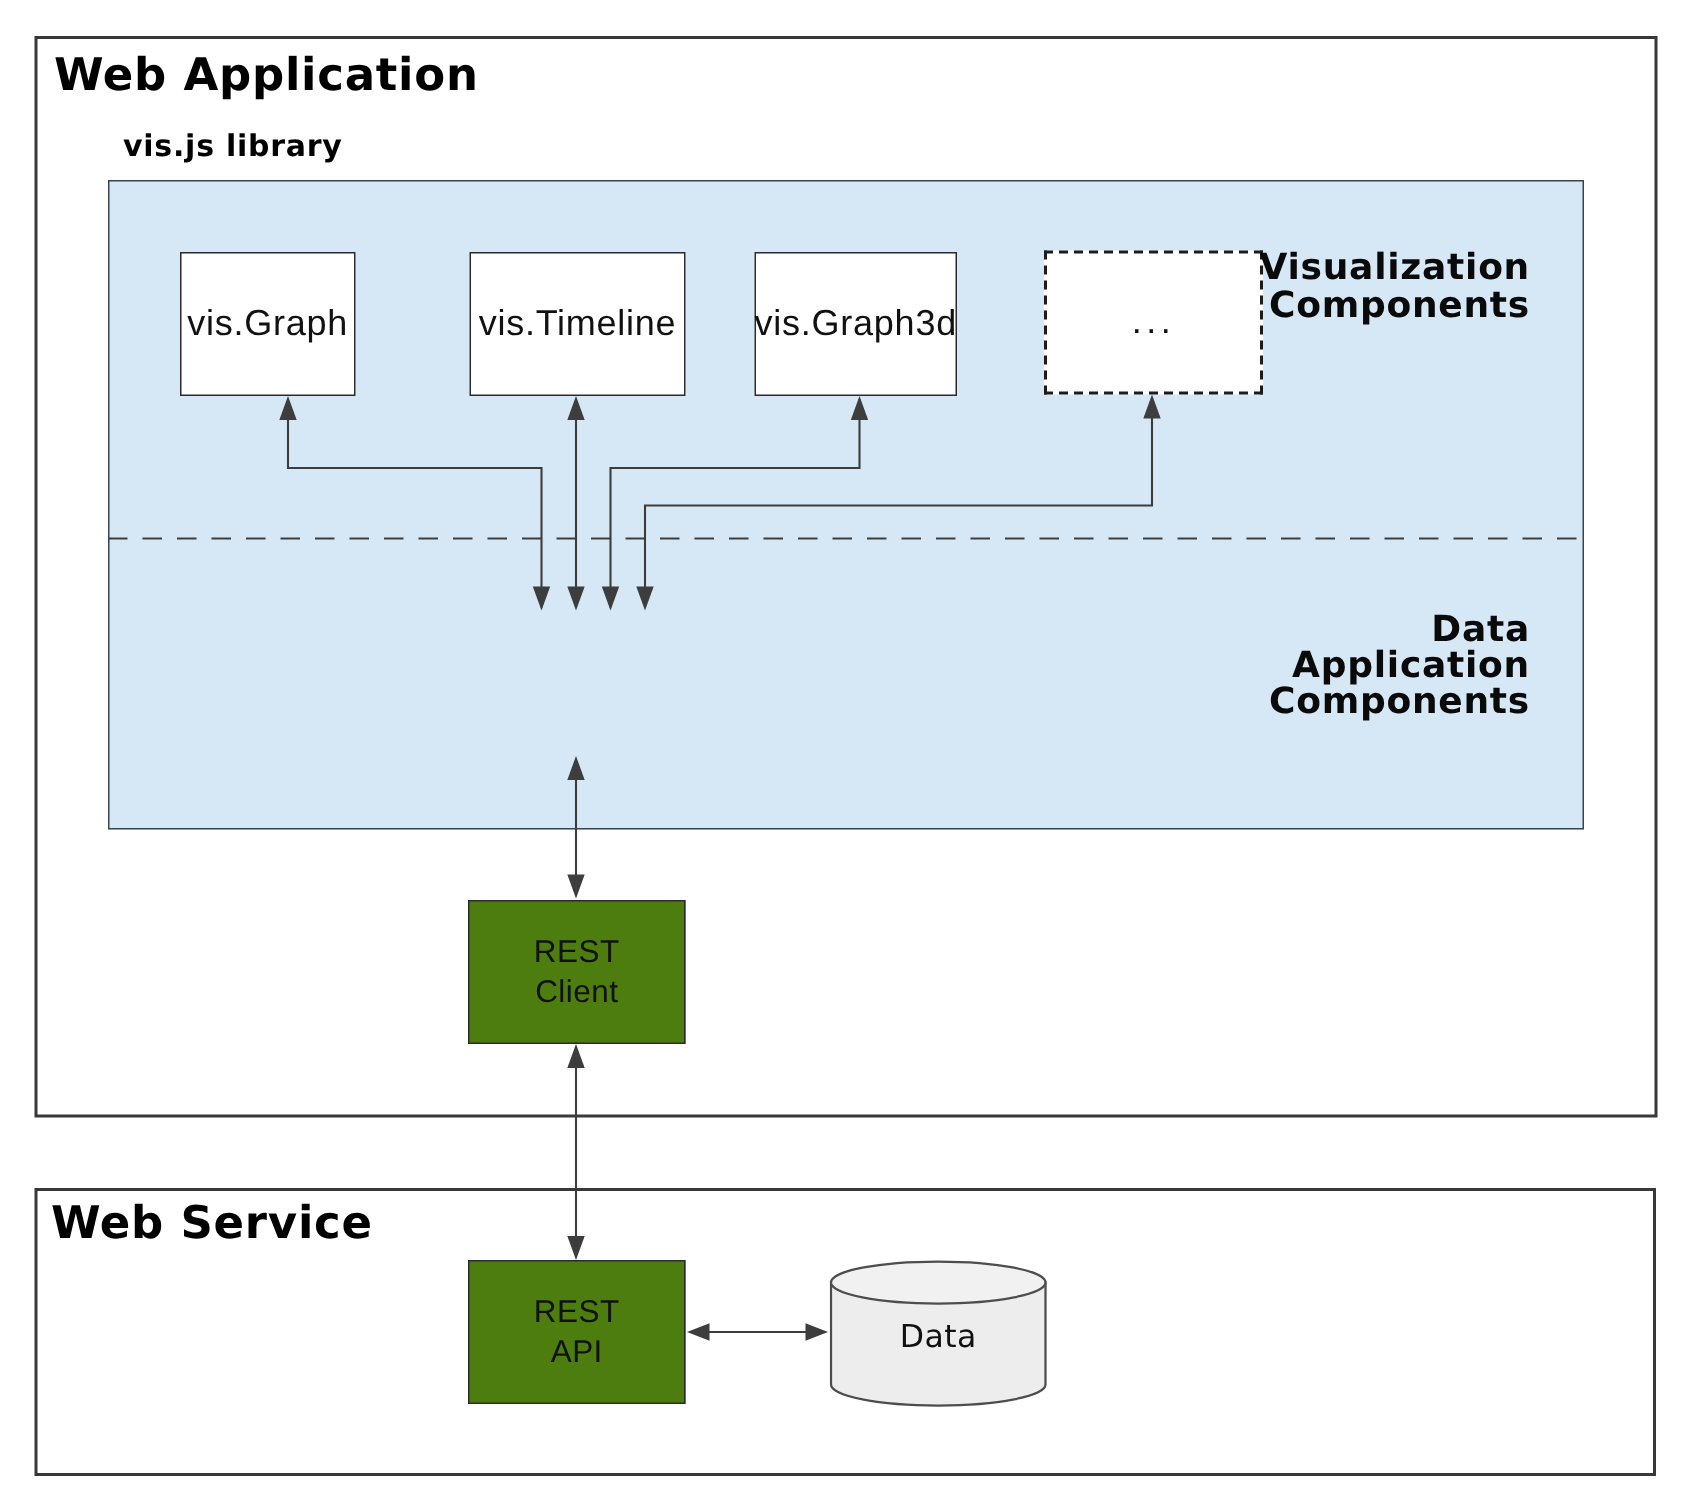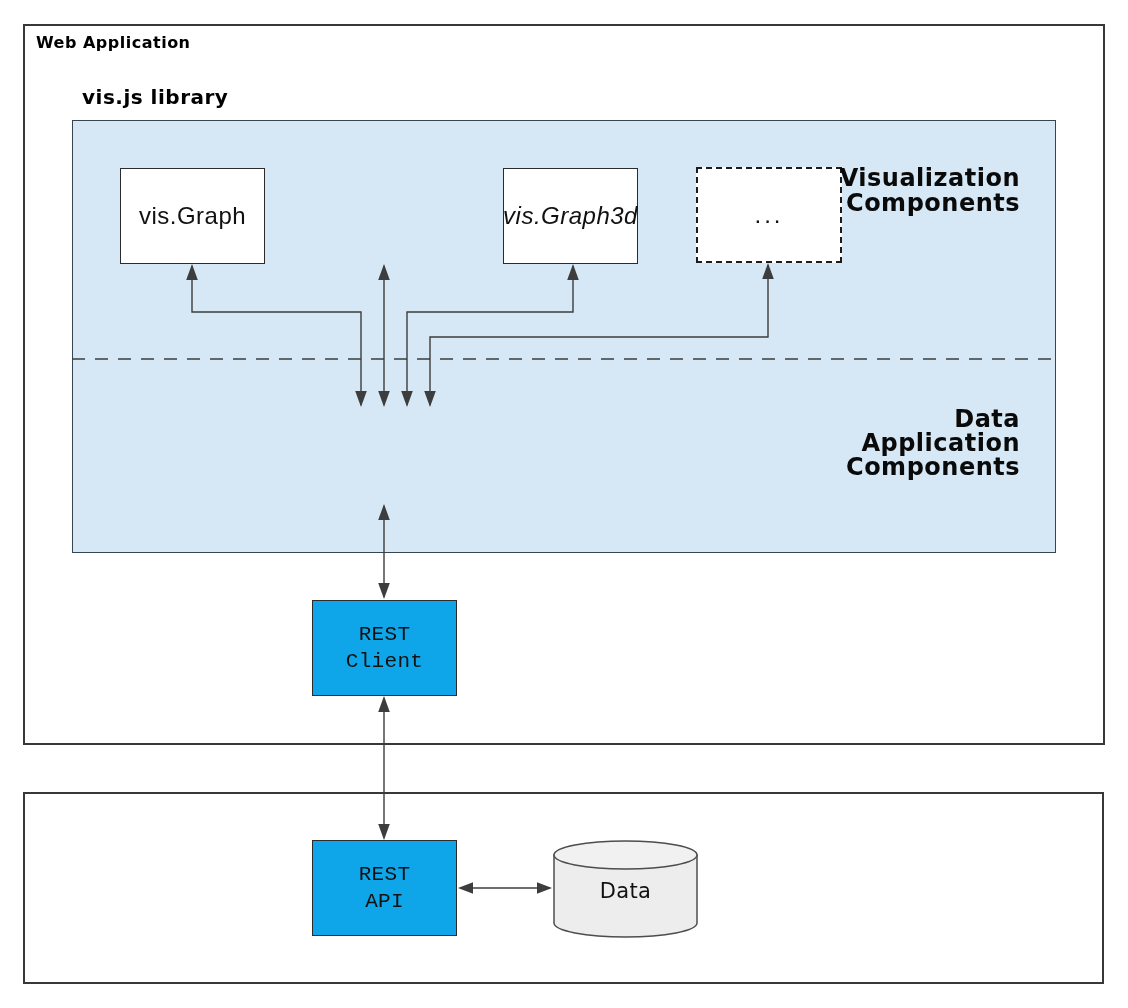--- a/index.html
+++ b/index.html
@@ -1,50 +1,53 @@
 <!DOCTYPE html>
 <html><head>
 <meta charset="utf-8">
 <style>
   html,body{margin:0;padding:0;background:#fff;}
   #canvas{position:relative;width:1128px;height:1008px;background:#fff;overflow:hidden;
           font-family:"DejaVu Sans",sans-serif;color:#000;}
   .abs{position:absolute;}
   .container-box{border:2px solid #383838;background:#fff;box-sizing:border-box;}
-  .title{font-size:16px;font-weight:bold;letter-spacing:0.5px;white-space:nowrap;}
+  .title{font-size:30px;font-weight:bold;letter-spacing:0.5px;white-space:nowrap;}
   .lib-title{font-size:20px;font-weight:bold;letter-spacing:0.5px;white-space:nowrap;}
   .library-box{background:#d6e8f5;border:1.5px solid #36454f;box-sizing:border-box;}
   .node{display:flex;align-items:center;justify-content:center;box-sizing:border-box;
         text-align:center;background:#fff;border:1.5px solid #2b2b2b;
         font-family:"Liberation Sans",sans-serif;font-size:24px;letter-spacing:0.5px;color:#111;}
   .node.dashed{border:2px dashed #1c1c1c;background:#fff;}
-  .node.gray{background:#0ea5e9;font-family:Liberation Mono, monospace;font-size:21px;
+  .node.gray{background:#4d7c0f;font-family:Liberation Sans, sans-serif;font-size:21px;
              line-height:27px;letter-spacing:0.3px;}
   .side-label{font-size:24px;font-weight:bold;text-align:right;letter-spacing:0.5px;
               color:#0a0a0a;white-space:nowrap;}
   .viz-label{line-height:25px;}
   .dm-label{line-height:24px;}
   .cyl-label{font-size:21px;text-align:center;letter-spacing:0.3px;color:#111;}
   svg.overlay{position:absolute;left:0;top:0;pointer-events:none;}
 </style>
 </head>
 <body>
 
 <div id="canvas">
 
   <div class="abs container-box" style="left:23px;top:24px;width:1082px;height:721px;"></div>
   <div class="abs title" style="left:36px;top:33px;">Web Application</div>
 
   <div class="abs lib-title" style="left:82px;top:85px;">vis.js library</div>
   <div class="abs library-box" style="left:72px;top:120px;width:984px;height:433px;"></div>
 
-  <div class="abs node" style="left:120px;top:168px;width:145px;height:96px;">
+  <div class="abs node" style="left:120px;top:168px;width:117px;height:96px;">
     <span>vis.Graph</span>
   </div>
-  <div class="abs node" style="left:503px;top:168px;width:135px;height:96px;font-style:italic;">
+  <div class="abs node" style="left:313px;top:168px;width:144px;height:96px;">
+    <span>vis.Timeline</span>
+  </div>
+  <div class="abs node" style="left:503px;top:168px;width:135px;height:96px;">
     <span>vis.Graph3d</span>
   </div>
   <div class="abs node dashed" style="left:696px;top:167px;width:146px;height:96px;letter-spacing:3px;">
     <span>...</span>
   </div>
 
   <div class="abs side-label viz-label" style="right:108px;top:166px;">
     <div>Visualization</div>
     <div>Components</div>
   </div>
@@ -56,20 +59,21 @@
 
 
   <div class="abs node gray" style="left:312px;top:600px;width:145px;height:96px;">
     <div>
       <div>REST</div>
       <div>Client</div>
     </div>
   </div>
 
   <div class="abs container-box" style="left:23px;top:792px;width:1081px;height:192px;"></div>
+  <div class="abs title" style="left:34px;top:798px;">Web Service</div>
 
   <div class="abs node gray" style="left:312px;top:840px;width:145px;height:96px;">
     <div>
       <div>REST</div>
       <div>API</div>
     </div>
   </div>
 
   <svg class="abs" style="left:553px;top:840px;" width="145" height="98" viewBox="0 0 145 98">
     <path d="M1,15 L1,83 A71.5,14 0 0 0 144,83 L144,15 Z" fill="#ededed" stroke="#4d4d4d" stroke-width="1.5"></path>

